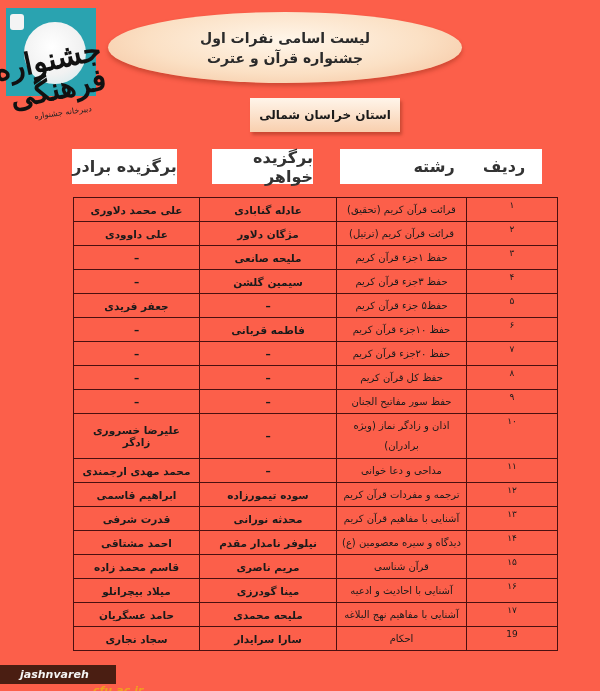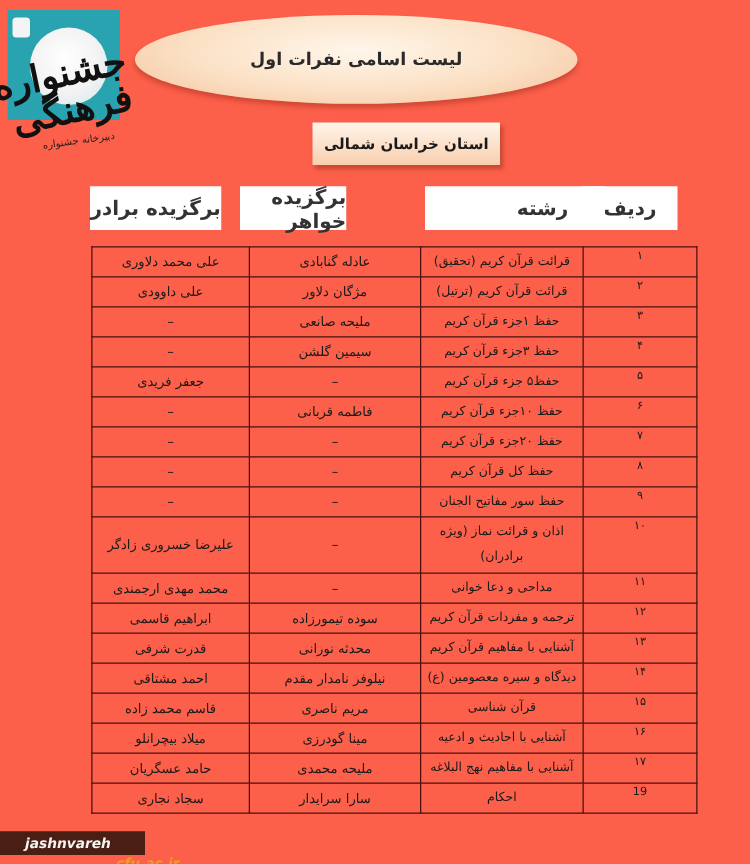--- a/index.html
+++ b/index.html
@@ -56,21 +56,21 @@
   }
   table.results {
     position:absolute; left:73px; top:197px; width:484px;
     border-collapse:collapse; direction:rtl; table-layout:fixed;
   }
   table.results td {
     border:1px solid #4a1010; padding:0 4px; font-size:10px; text-align:center;
     height:21px; color:#1a1a1a; vertical-align:middle;
   }
   table.results td.num { font-size:9px; vertical-align:top; padding-top:2px; }
-  table.results td.name { font-weight:normal; font-size:10.5px; }
+  table.results td.name { font-weight:bold; font-size:10.5px; }
   table.results tr.tall td { height:42px; }
   table.results tr.tall td.field { line-height:20px; }
   .watermark {
     position:absolute; left:0; top:665px; width:116px; height:19px;
     background:#4a1e12; display:flex; align-items:center; padding-left:20px;
     font-size:11px; font-weight:bold; font-style:italic; box-sizing:border-box;
   }
   .watermark .wm-a { color:#f4f4f4; }
   .watermark .wm-b { color:#f0a020;margin-top:32px; }
 </style>
@@ -79,27 +79,28 @@
 
 <div class="logo">
   <div class="emblem"></div>
   <div class="moon"></div>
   <div class="script">جشنواره فرهنگی</div>
   <div class="tagline">دبیرخانه جشنواره</div>
 </div>
 
 <div class="title-oval">
   <span>لیست اسامی نفرات اول</span>
+  <span>جشنواره قرآن و عترت</span>
 </div>
 
 <div class="province-box">استان خراسان شمالی</div>
 
 <div class="hdr" style="left:466px; width:76px;text-align:center;">ردیف</div>
 <div class="hdr" style="left:340px; width:100px;padding-left:44px;">رشته</div>
-<div class="hdr" style="left:192px; width:85px;">برگزیده خواهر</div>
+<div class="hdr" style="left:212px; width:101px;">برگزیده خواهر</div>
 <div class="hdr" style="left:72px; width:105px;">برگزیده برادر</div>
 
 <table class="results">
   <colgroup>
     <col style="width:91px">
     <col style="width:130px">
     <col style="width:137px">
     <col style="width:126px">
   </colgroup>
   <tbody id="results-body">
@@ -152,21 +153,21 @@
         <td class="name">–</td>
       </tr>
       <tr>
         <td class="num">۹</td>
         <td class="field">حفظ سور مفاتیح الجنان</td>
         <td class="name">–</td>
         <td class="name">–</td>
       </tr>
       <tr class="tall">
         <td class="num">۱۰</td>
-        <td class="field">اذان و قرائت نماز (ویژه برادران)</td>
+        <td class="field">اذان و زادگر نماز (ویژه برادران)</td>
         <td class="name">–</td>
         <td class="name">علیرضا خسروری زادگر</td>
       </tr>
       <tr>
         <td class="num">۱۱</td>
         <td class="field">مداحی و دعا خوانی</td>
         <td class="name">–</td>
         <td class="name">محمد مهدی ارجمندی</td>
       </tr>
       <tr>

